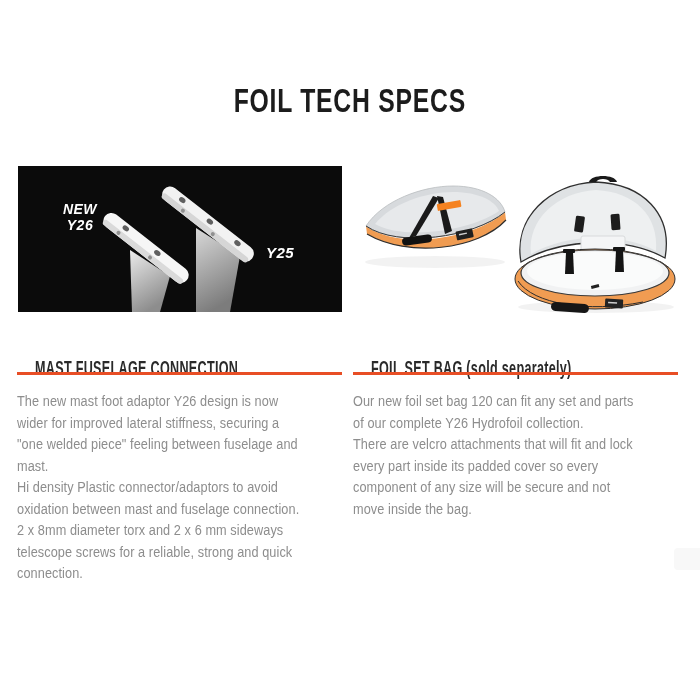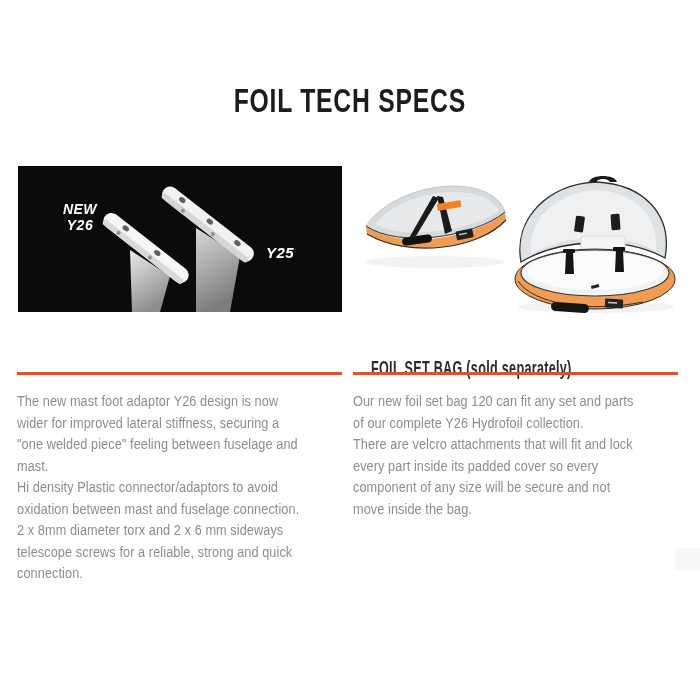--- a/index.html
+++ b/index.html
@@ -134,20 +134,23 @@
 
         <rect x="198" y="137" width="38" height="9" rx="4.5" transform="rotate(4 217 141)" fill="#161616"></rect>
         <g transform="rotate(3 261 138)">
           <rect x="252" y="133" width="18" height="9" rx="1" fill="#232323"></rect>
           <rect x="255" y="136" width="9" height="1.5" fill="#cfcfcf"></rect>
         </g>
       </g>
     </svg>
   </div>
 
+  <div class="col-head head-left">
+    <span class="squeeze">MAST FUSELAGE CONNECTION</span>
+  </div>
   <div class="rule rule-left"></div>
   <div class="body-text body-left">The new mast foot adaptor Y26 design is now
 wider for improved lateral stiffness, securing a
 "one welded piece" feeling between fuselage and
 mast.
 Hi density Plastic connector/adaptors to avoid
 oxidation between mast and fuselage connection.
 2 x 8mm diameter torx and 2 x 6 mm sideways
 telescope screws for a reliable, strong and quick
 connection.</div>

